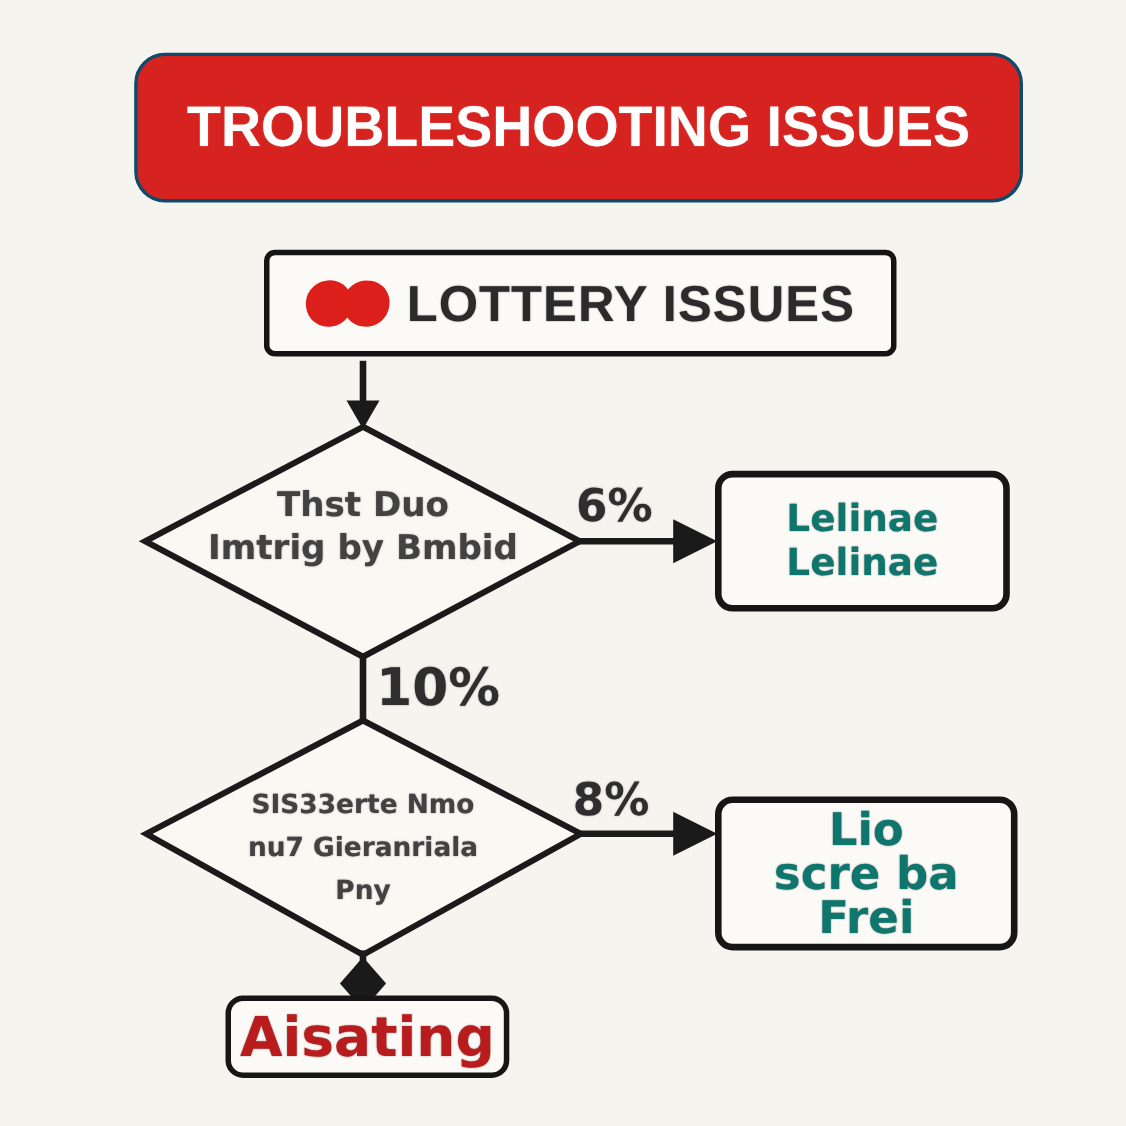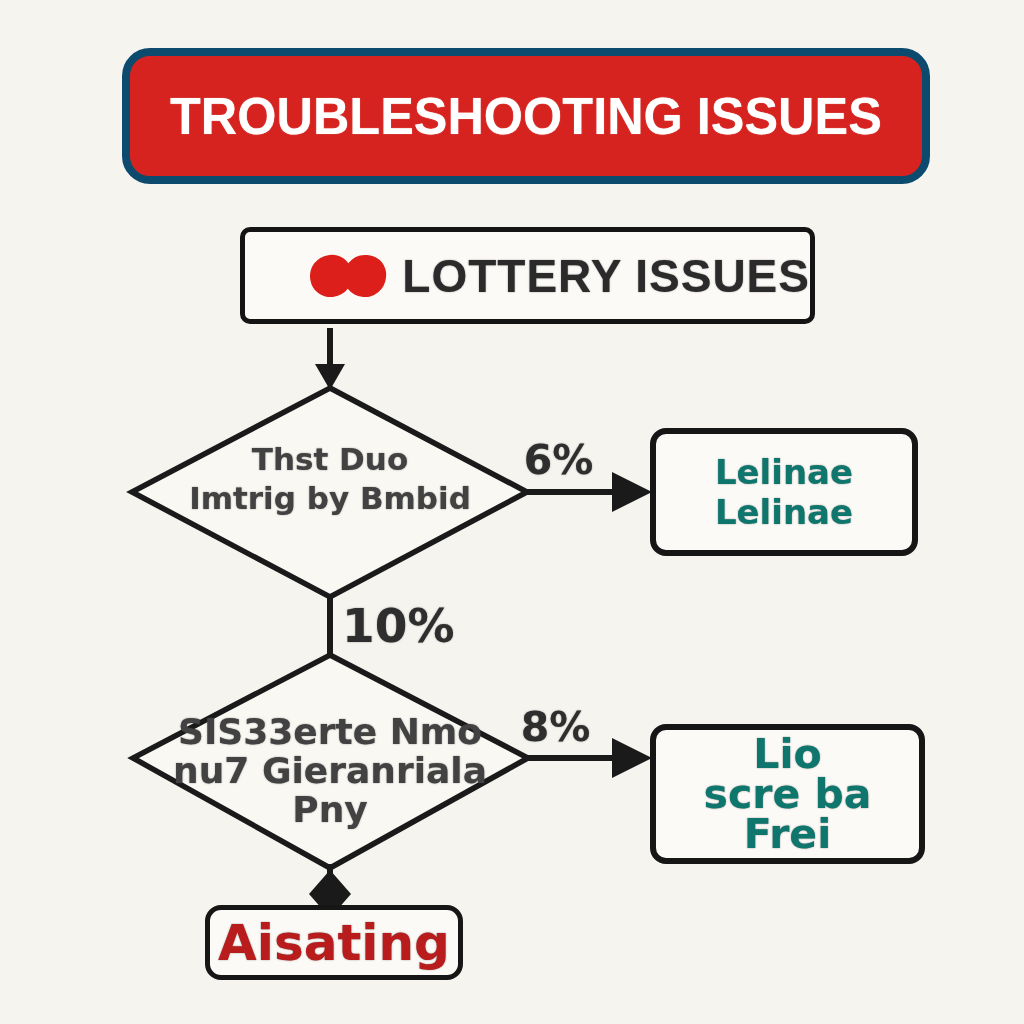--- a/index.html
+++ b/index.html
@@ -4,55 +4,55 @@
 <style>
   html,body{margin:0;padding:0;background:#ffffff;}
   .scene{
     position:relative;width:1024px;height:1024px;overflow:hidden;
     background:#f6f4ef;
     font-family:"DejaVu Sans","Liberation Sans",sans-serif;
   }
   
   .banner{
     position:absolute;left:122px;top:48px;width:808px;height:136px;
-    background:#d6231f;border:8px solid #0c4a6e;border-radius:28px;
+    background:#d6231f;border:3px solid #0c4a6e;border-radius:28px;
     box-sizing:border-box;display:flex;align-items:center;justify-content:center;
   }
   .banner span{
     color:#ffffff;font-weight:bold;font-size:52px;letter-spacing:0px;
     font-family:"Liberation Sans",sans-serif;
     transform:scaleX(0.97);white-space:nowrap;
     text-shadow:0 0 1px rgba(255,255,255,.7);
   }
   
   .subtitle{
     position:absolute;left:240px;top:227px;width:575px;height:97px;
     background:#fbfaf6;border:5px solid #141414;border-radius:10px;
-    box-sizing:border-box;display:flex;align-items:center;justify-content:flex-end;gap:16px;
+    box-sizing:border-box;display:flex;align-items:center;justify-content:center;gap:16px;
   }
   .balls{position:relative;width:76px;height:48px;flex:0 0 auto;}
   .balls i{position:absolute;top:3px;width:42px;height:42px;border-radius:50% 46% 50% 48%;background:#dd1f1c;}
   .balls .b1{left:0;transform:rotate(-8deg);}
   .balls .b2{left:34px;transform:rotate(6deg);}
   .subtitle-text{
     font-size:46px;font-weight:bold;color:#2b2b2b;letter-spacing:1px;white-space:nowrap;
     font-family:"Liberation Sans",sans-serif;text-shadow:0 0 1.5px rgba(40,40,40,.55);
   }
   
   svg.wires{position:absolute;left:0;top:0;width:1024px;height:1024px;}
   .shape{fill:#faf8f3;stroke:#1a1a1a;stroke-width:5.5;}
   .wire{stroke:#1a1a1a;stroke-width:6;fill:none;}
   .head{fill:#1a1a1a;stroke:none;}
   
   .ink{
     position:absolute;text-align:center;color:#424242;font-weight:bold;
     text-shadow:0 0 1.6px rgba(60,60,60,.6);
   }
   .dtext1{left:150px;top:440px;width:360px;font-size:31px;line-height:39px;}
-  .dtext2{left:145px;top:712px;width:370px;font-size:36px;line-height:39px;}
+  .dtext2{left:145px;top:712px;width:370px;font-size:24px;line-height:39px;}
   .pct{color:#2e2e2e;}
   .pct6{left:516px;top:436px;width:85px;font-size:41px;}
   .pct10{left:342px;top:598px;width:90px;font-size:47px;text-align:left;}
   .pct8{left:513px;top:703px;width:85px;font-size:41px;}
   
   .rbox{
     position:absolute;background:#fbfaf6;border:6px solid #161616;border-radius:16px;
     box-sizing:border-box;display:flex;flex-direction:column;align-items:center;justify-content:center;
     color:#0f766e;font-weight:bold;text-align:center;
     text-shadow:0 0 1.6px rgba(60,60,60,.6);

